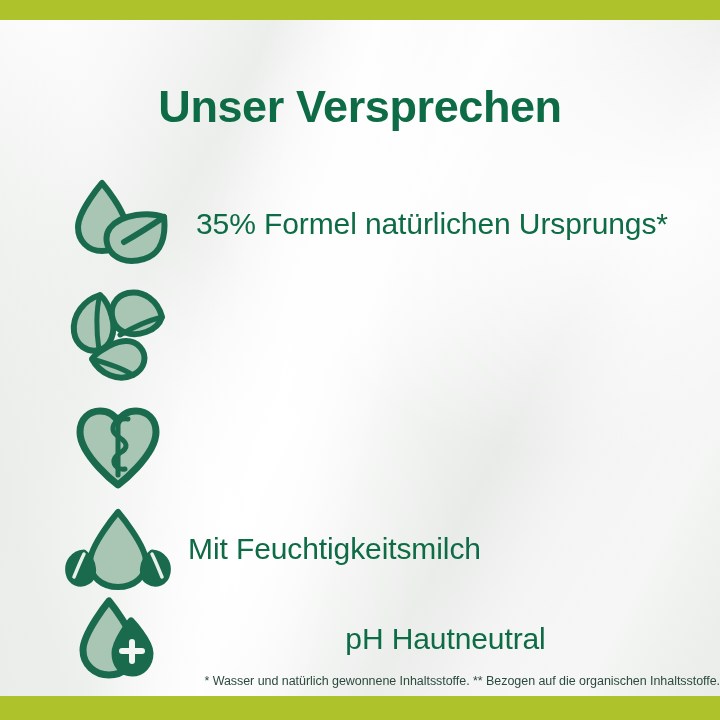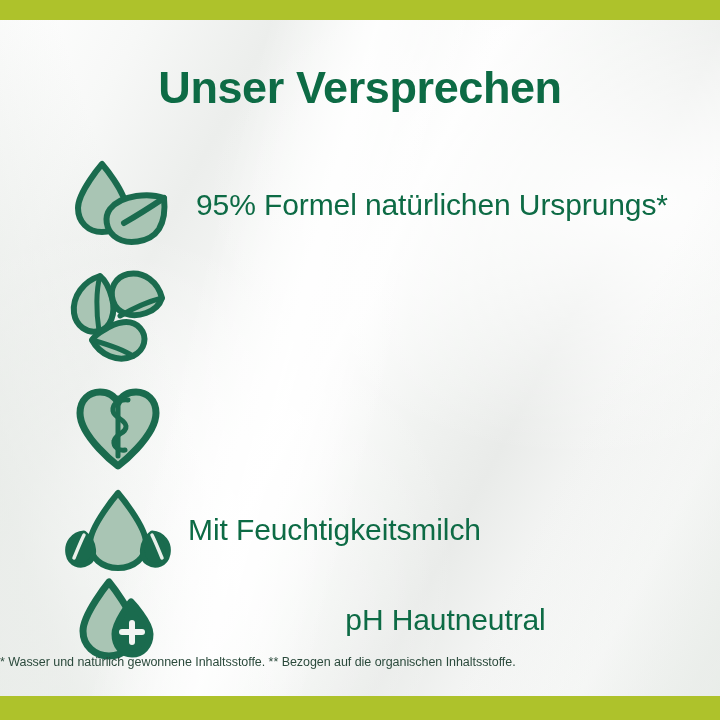--- a/index.html
+++ b/index.html
@@ -54,20 +54,21 @@
     background: #aec22b;
     z-index: 4;
   }
   #top-bar    { top: 0;    height: 20px; }
   #bottom-bar { bottom: 0; height: 24px; }
 
   #content {
     position: absolute;
     inset: 0;
     z-index: 3;
+    margin-top: 19px;
   }
 
   #page-title {
     position: absolute;
     top: 62px;
     left: 0;
     width: 720px;
     text-align: center;
     font-size: 45px;
     font-weight: 700;
@@ -112,21 +113,21 @@
     line-height: 1.2;
     color: #0d6b45;
     letter-spacing: -0.1px;
   }
 
   #footnote {
     position: absolute;
     left: 0;
     top: 655px;
     width: 720px;
-    text-align: left;
+    text-align: right;
     font-size: 12.5px;
     color: #2b4a3c;
     letter-spacing: -0.05px;
   }
 </style>
 </head>
 <body>
 
 <div id="promise-card">
 
@@ -143,21 +144,21 @@
       <li class="promise-row r0">
         <span class="promise-icon">
           <svg width="108" height="96" viewBox="0 0 108 96" aria-hidden="true">
             <g fill="#a9c5b4" stroke="#1a6b4e" stroke-width="6" stroke-linejoin="round" stroke-linecap="round">
               <path d="M38 7 C38 7 14 35 14 51 C14 65 24 75 38 75 C52 75 62 65 62 51 C62 35 38 7 38 7 Z"></path>
               <path d="M100 41 C86 36 58 37 46 52 C40 60 42 72 50 79 C62 89 86 86 95 72 C101 62 101 50 100 41 Z"></path>
             </g>
             <path d="M100 41 C88 49 74 58 60 66" fill="none" stroke="#1a6b4e" stroke-width="6" stroke-linecap="round"></path>
           </svg>
         </span>
-        <span class="promise-text">95% Formel natürlichen Ursprungs*</span>
+        <span class="promise-text">35% Formel natürlichen Ursprungs*</span>
       </li>
 
       <li class="promise-row r1">
         <span class="promise-icon">
           <svg width="104" height="100" viewBox="0 0 104 100" aria-hidden="true">
             <g fill="#a9c5b4" stroke="#1a6b4e" stroke-width="6" stroke-linejoin="round" stroke-linecap="round">
               <path d="M34 8 C18 13 6 28 8 45 C10 58 21 66 33 63 C45 60 50 45 46 30 C43 19 39 12 34 8 Z"></path>
               <path d="M96 30 C92 14 78 3 62 6 C49 9 43 21 47 33 C51 46 66 50 80 45 C89 42 94 36 96 30 Z"></path>
               <path d="M26 72 C34 87 52 95 67 88 C79 82 82 69 74 60 C65 50 50 54 38 62 C31 66 28 69 26 72 Z"></path>
             </g>

